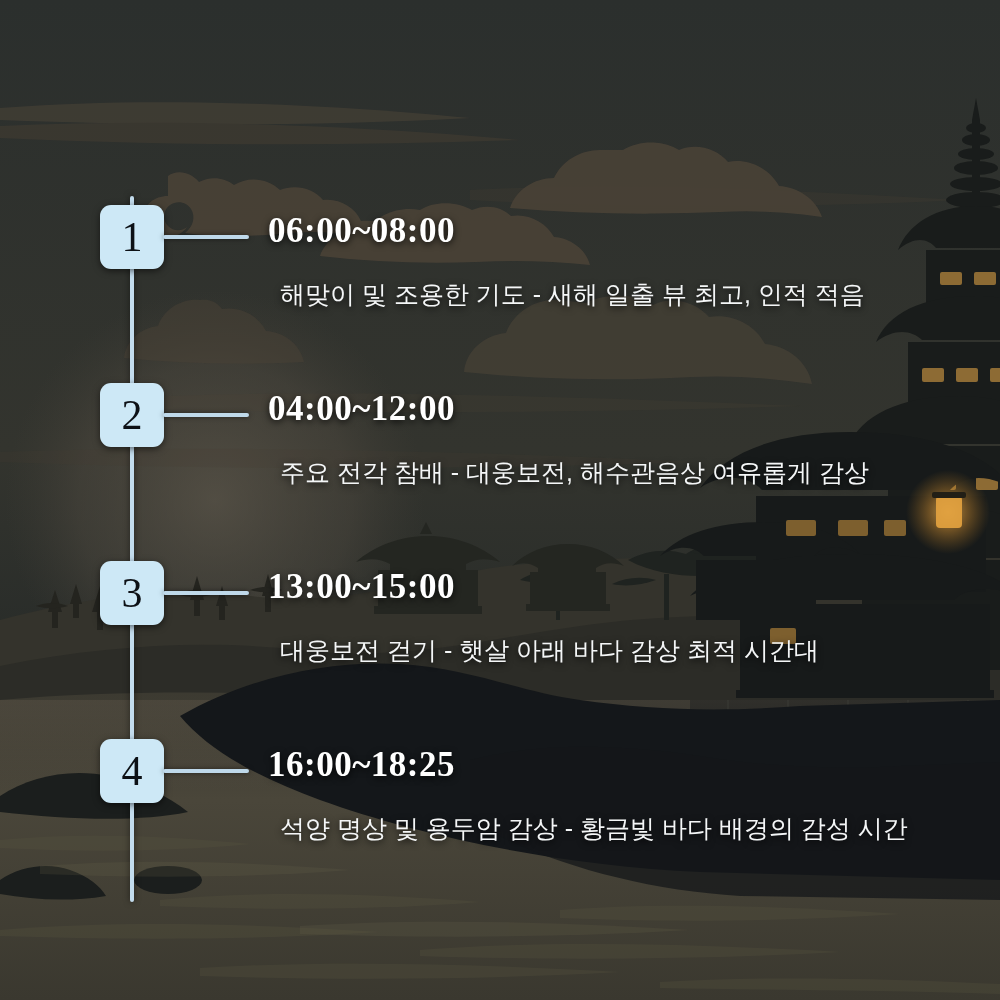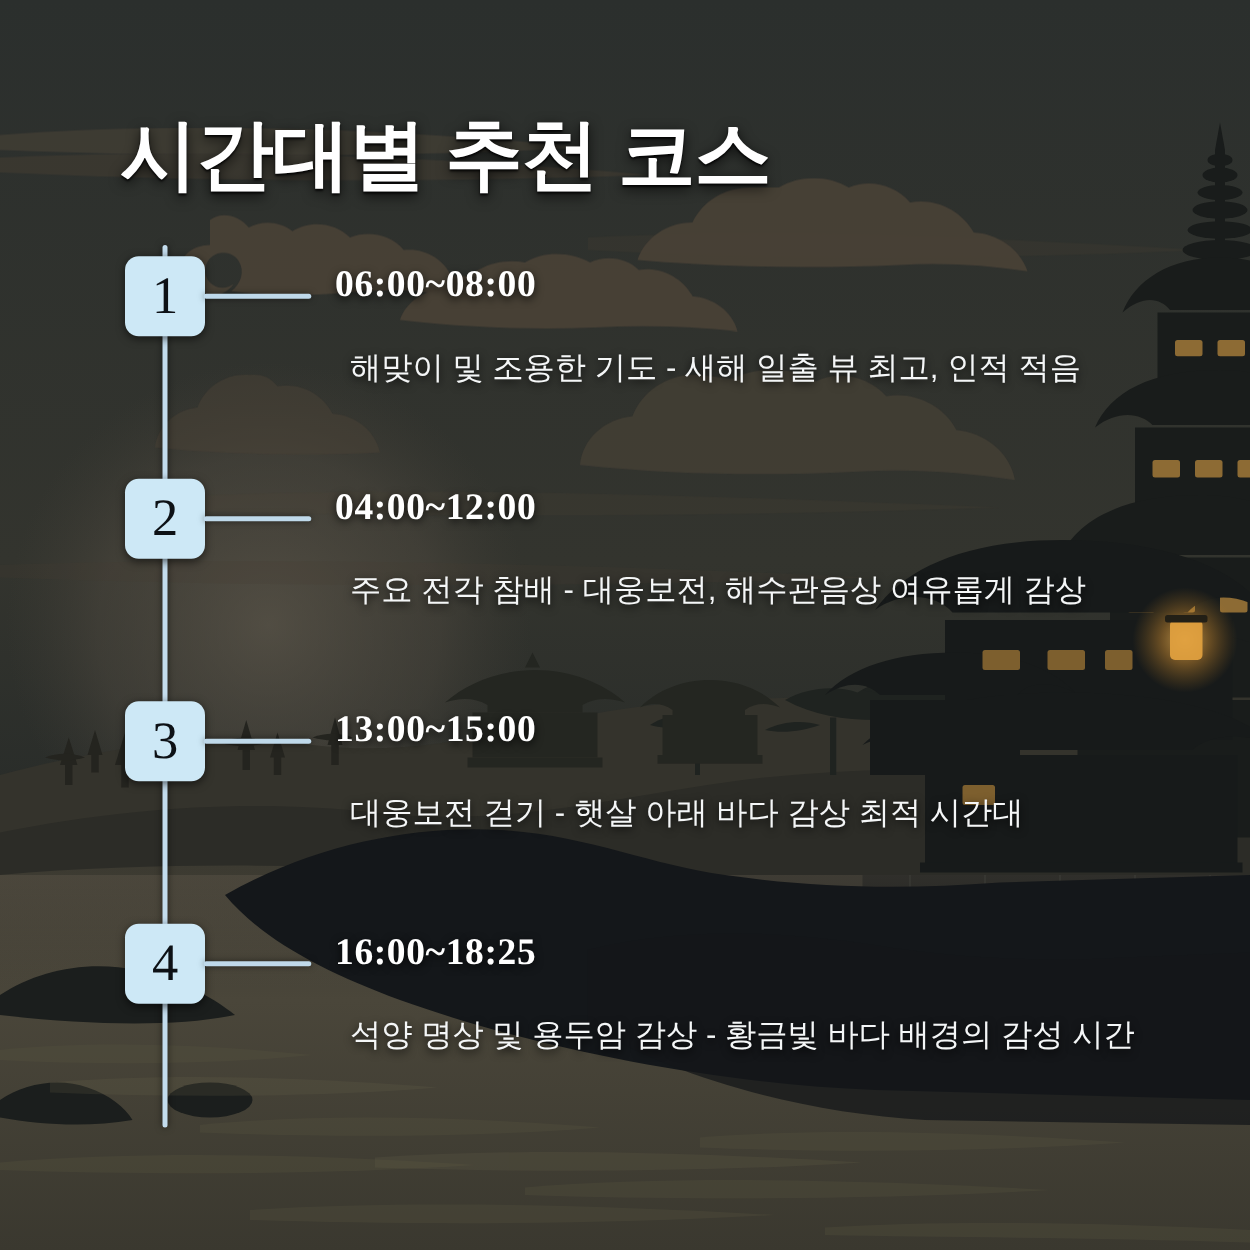--- a/index.html
+++ b/index.html
@@ -84,21 +84,21 @@
     background: #bfd9ea;
     border-radius: 2px;
     box-shadow: 0 0 5px rgba(0,0,0,.5);
   }
 
   .time {
     position: absolute;
     left: 268px;
     top: 6px;
     font-family: "Liberation Serif", "DejaVu Serif", serif;
-    font-size: 30px;
+    font-size: 35px;
     font-weight: 700;
     letter-spacing: .5px;
     color: #ffffff;
     text-shadow: 0 2px 7px rgba(0,0,0,.8);
     white-space: nowrap;
   }
 
   .desc {
     position: absolute;
     left: 280px;
@@ -334,21 +334,20 @@
         <path d="M40 866 C 140 858, 250 862, 350 870 C 250 878, 140 878, 40 874 Z"></path>
         <path d="M300 926 C 420 918, 560 922, 690 930 C 560 938, 420 938, 300 934 Z"></path>
       </g>
 
       <rect x="0" y="0" width="1000" height="1000" fill="none"></rect>
     </svg>
   </div>
 
   <div id="content">
 
-    <div class="title">시간대별 추천 코스</div>
 
     <div class="spine"></div>
 
     <div class="timeline">
 
       <div class="item" style="top:205px">
         <div class="badge">1</div>
         <div class="connector"></div>
         <div class="time">06:00~08:00</div>
         <div class="desc">해맞이 및 조용한 기도 - 새해 일출 뷰 최고, 인적 적음</div>

